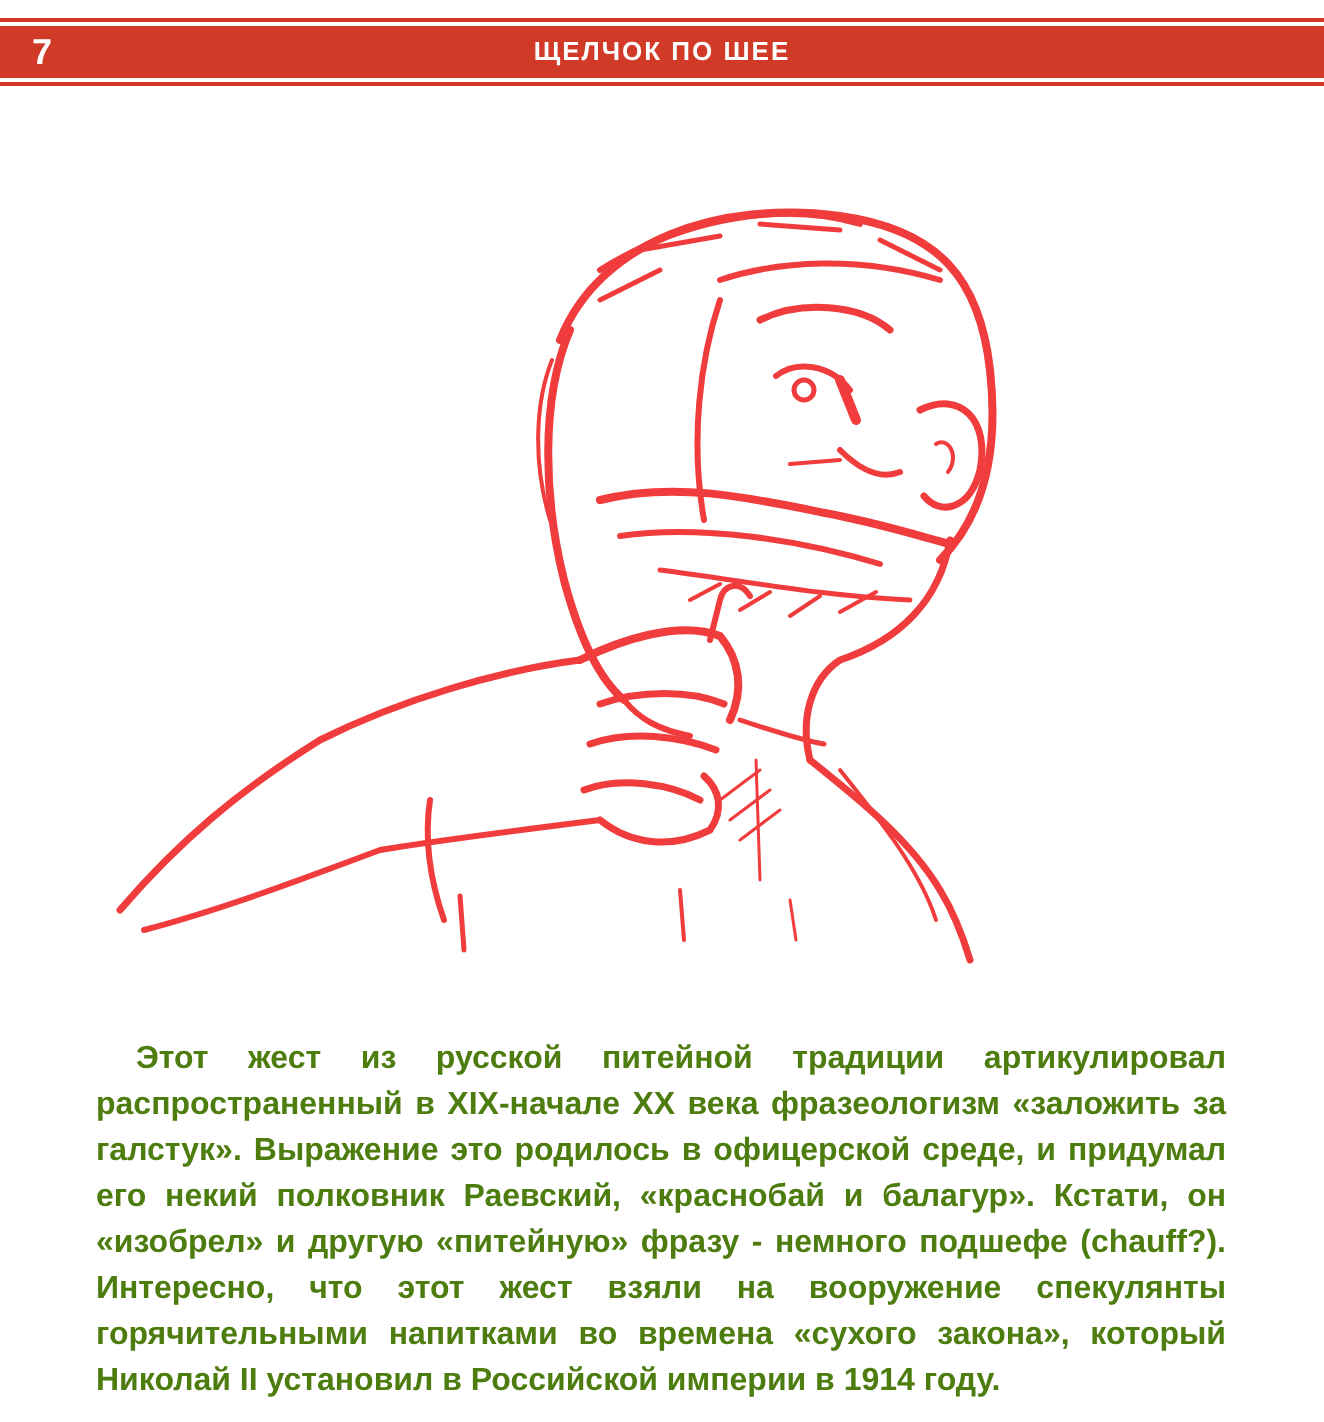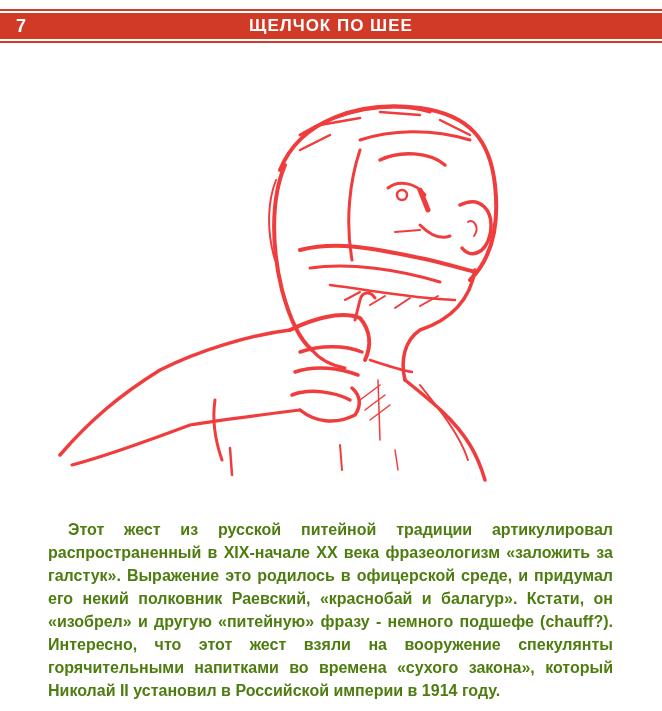--- a/index.html
+++ b/index.html
@@ -2,21 +2,21 @@
 <html><head>
 <meta charset="utf-8">
 <style>
   html, body { margin: 0; padding: 0; background: #ffffff; }
   body { width: 662px; height: 711px; position: relative; overflow: hidden; font-family: "Liberation Sans", sans-serif; }
   .header { position: absolute; left: 0; top: 0; width: 662px; height: 50px; }
   .header .line-top { position: absolute; left: 0; top: 9px; width: 662px; height: 2px; background: #d23a28; }
   .header .band { position: absolute; left: 0; top: 13px; width: 662px; height: 26px; background: #d23a28; }
   .header .line-bottom { position: absolute; left: 0; top: 41px; width: 662px; height: 2px; background: #d23a28; }
   .page-number { position: absolute; left: 16px; top: 13px; height: 26px; line-height: 26px; color: #ffffff; font-weight: bold; font-size: 18px; }
-  .chapter-title { position: absolute; left: 0; width: 662px; top: 13px; height: 26px; line-height: 26px; text-align: center; color: #ffffff; font-weight: bold; font-size: 17px; letter-spacing: 1px; }
+  .chapter-title { position: absolute; left: 0; width: 662px; top: 13px; height: 26px; line-height: 26px; text-align: center; color: #ffffff; font-weight: bold; font-size: 13px; letter-spacing: 1px; }
   .illustration { position: absolute; left: 40px; top: 80px; width: 480px; height: 420px; }
   .body-text { position: absolute; left: 48px; top: 518px; width: 565px; font-size: 16px; line-height: 23px; color: #4d7c0f; text-align: justify; margin: 0; text-indent: 20px; font-weight: bold; }
 </style>
 </head>
 <body>
 
 <div class="header">
   <div class="line-top"></div>
   <div class="band"></div>
   <div class="line-bottom"></div>

